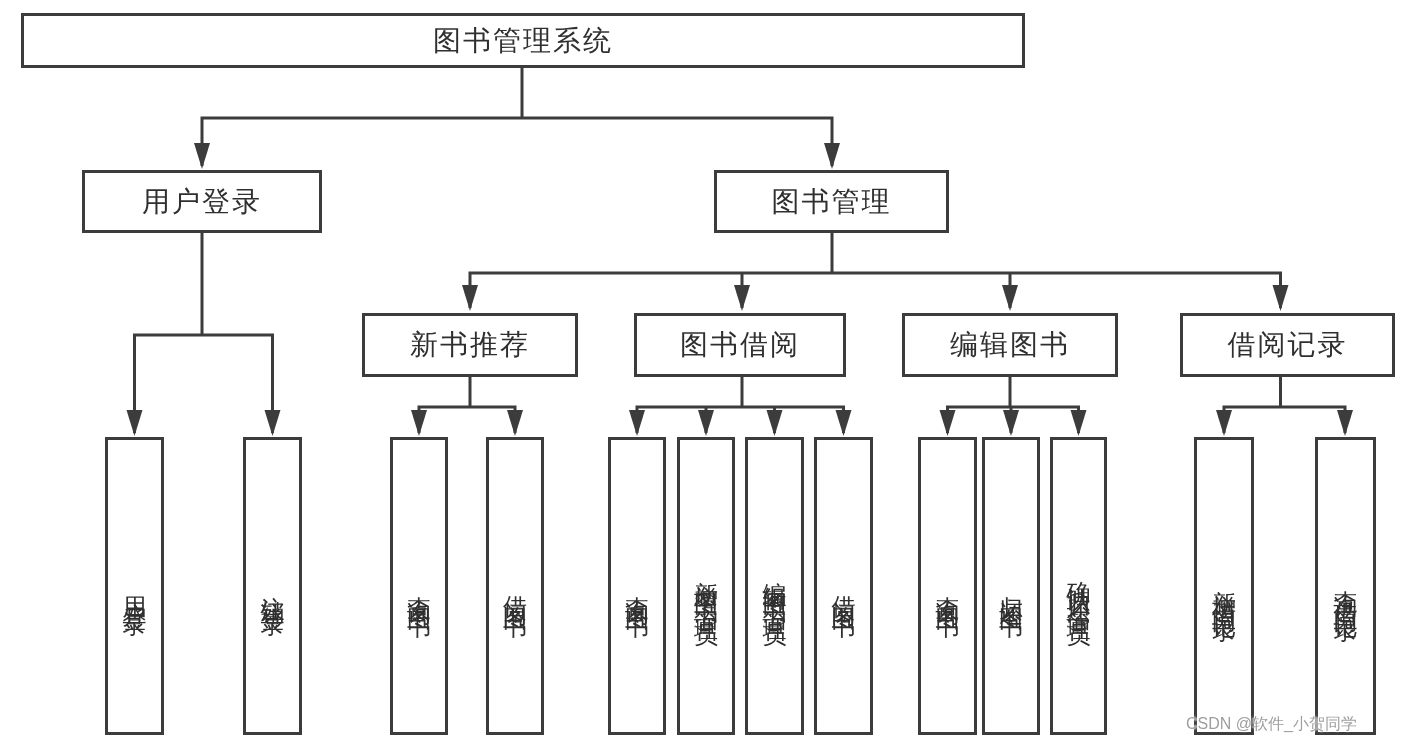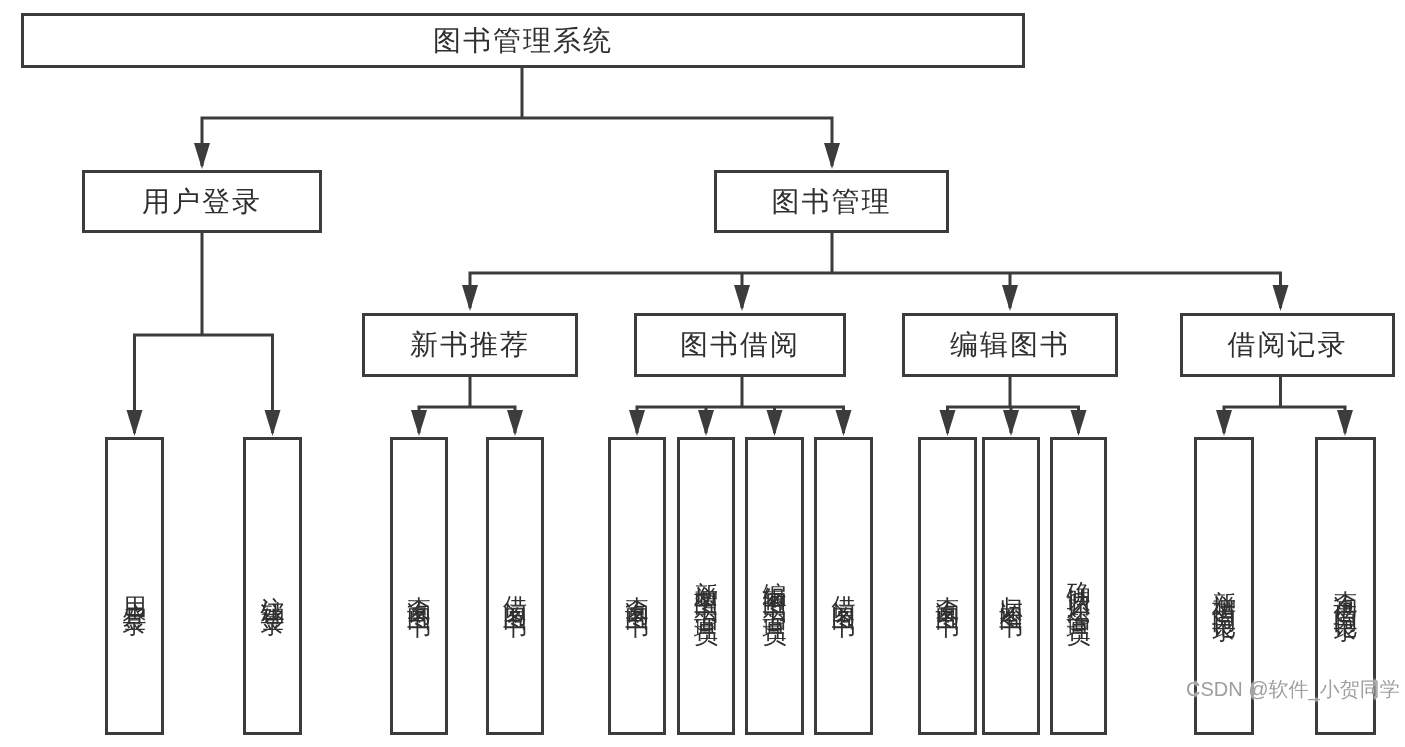--- a/index.html
+++ b/index.html
@@ -47,22 +47,22 @@
     writing-mode: vertical-rl;
     text-orientation: mixed;
     font-size: 24px;
     letter-spacing: 6px;
     line-height: 1;
     margin-top: 6px; 
   }
   .watermark {
     position: absolute;
     left: 1186px;
-    top: 676px;
-    font-size: 20px;
+    top: 714px;
+    font-size: 16px;
     color: var(--watermark);
     white-space: nowrap;
     text-shadow: 0 0 3px #ffffff, 0 0 2px #ffffff;
     z-index: 5;
   }
 </style>
 </head>
 <body>
 
 <div class="stage">

